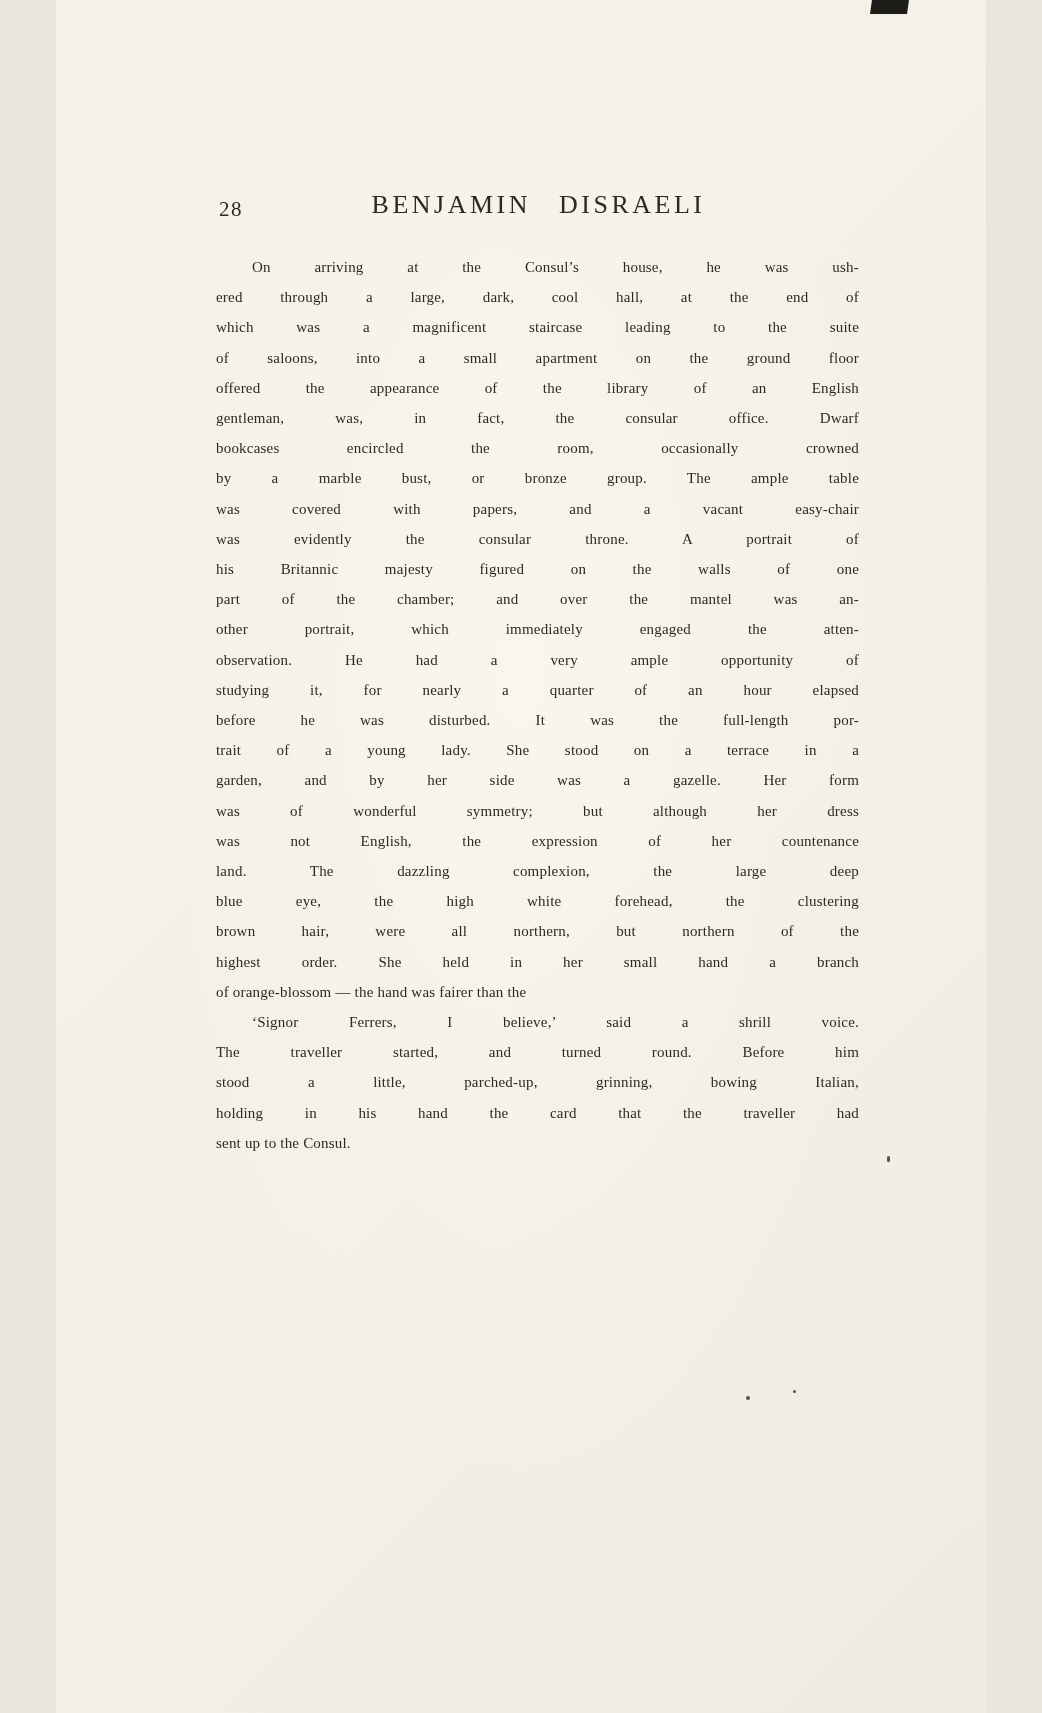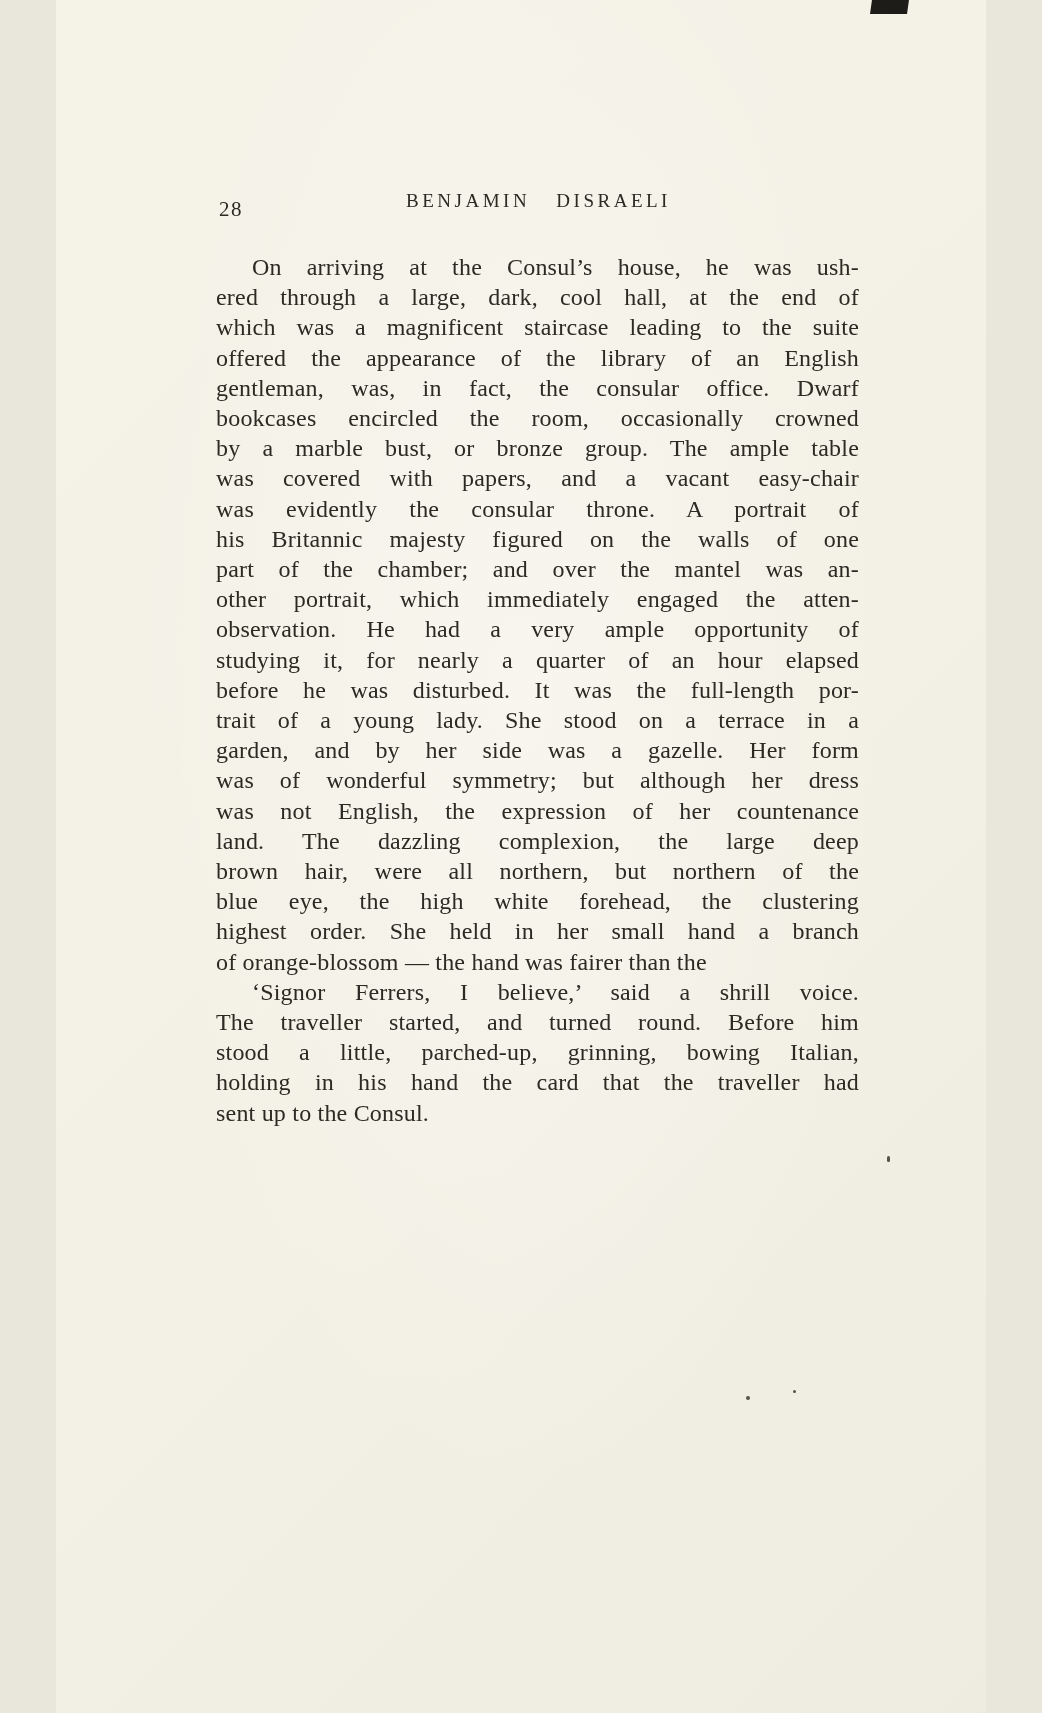--- a/index.html
+++ b/index.html
@@ -25,31 +25,31 @@
     top: 197px;
     font-size: 21px;
     letter-spacing: 1.5px;
   }
   .running-head {
     position: absolute;
     left: 160px;
     top: 190px;
     width: 645px;
     text-align: center;
-    font-size: 19px;
+    font-size: 26px;
     letter-spacing: 3.5px;
     word-spacing: 18px;
     white-space: nowrap;
   }
   .text-block {
     position: absolute;
     left: 160px;
     top: 252px;
     width: 643px;
-    font-size: 24px;
+    font-size: 15px;
     line-height: 30.2px;
     letter-spacing: 0.2px;
   }
   .para { margin: 0; }
   .para .line {
     text-align: justify;
     text-align-last: justify;
   }
   .para .line:first-child { text-indent: 36px; }
   .para .line:last-child { text-align-last: left; }
@@ -95,39 +95,40 @@
   <header>
     <span class="page-number">28</span>
     <span class="running-head">BENJAMIN  DISRAELI</span>
   </header>
 
   <main class="text-block">
     <div class="para">
         <div class="line">On arriving at the Consul’s house, he was ush-</div>
         <div class="line">ered through a large, dark, cool hall, at the end of</div>
         <div class="line">which was a magnificent staircase leading to the suite</div>
+        <div class="line">of saloons, into a small apartment on the ground floor</div>
         <div class="line">offered the appearance of the library of an English</div>
         <div class="line">gentleman, was, in fact, the consular office. Dwarf</div>
         <div class="line">bookcases encircled the room, occasionally crowned</div>
         <div class="line">by a marble bust, or bronze group. The ample table</div>
         <div class="line">was covered with papers, and a vacant easy-chair</div>
         <div class="line">was evidently the consular throne. A portrait of</div>
         <div class="line">his Britannic majesty figured on the walls of one</div>
         <div class="line">part of the chamber; and over the mantel was an-</div>
         <div class="line">other portrait, which immediately engaged the atten-</div>
         <div class="line">observation. He had a very ample opportunity of</div>
         <div class="line">studying it, for nearly a quarter of an hour elapsed</div>
         <div class="line">before he was disturbed. It was the full-length por-</div>
         <div class="line">trait of a young lady. She stood on a terrace in a</div>
         <div class="line">garden, and by her side was a gazelle. Her form</div>
         <div class="line">was of wonderful symmetry; but although her dress</div>
         <div class="line">was not English, the expression of her countenance</div>
         <div class="line">land. The dazzling complexion, the large deep</div>
+        <div class="line">blue eye, the high white forehead, the clustering</div>
         <div class="line">brown hair, were all northern, but northern of the</div>
-        <div class="line">blue eye, the high white forehead, the clustering</div>
         <div class="line">highest order. She held in her small hand a branch</div>
         <div class="line">of orange-blossom — the hand was fairer than the</div>
       </div>
     <div class="para">
         <div class="line">‘Signor Ferrers, I believe,’ said a shrill voice.</div>
         <div class="line">The traveller started, and turned round. Before him</div>
         <div class="line">stood a little, parched-up, grinning, bowing Italian,</div>
         <div class="line">holding in his hand the card that the traveller had</div>
         <div class="line">sent up to the Consul.</div>
       </div>

